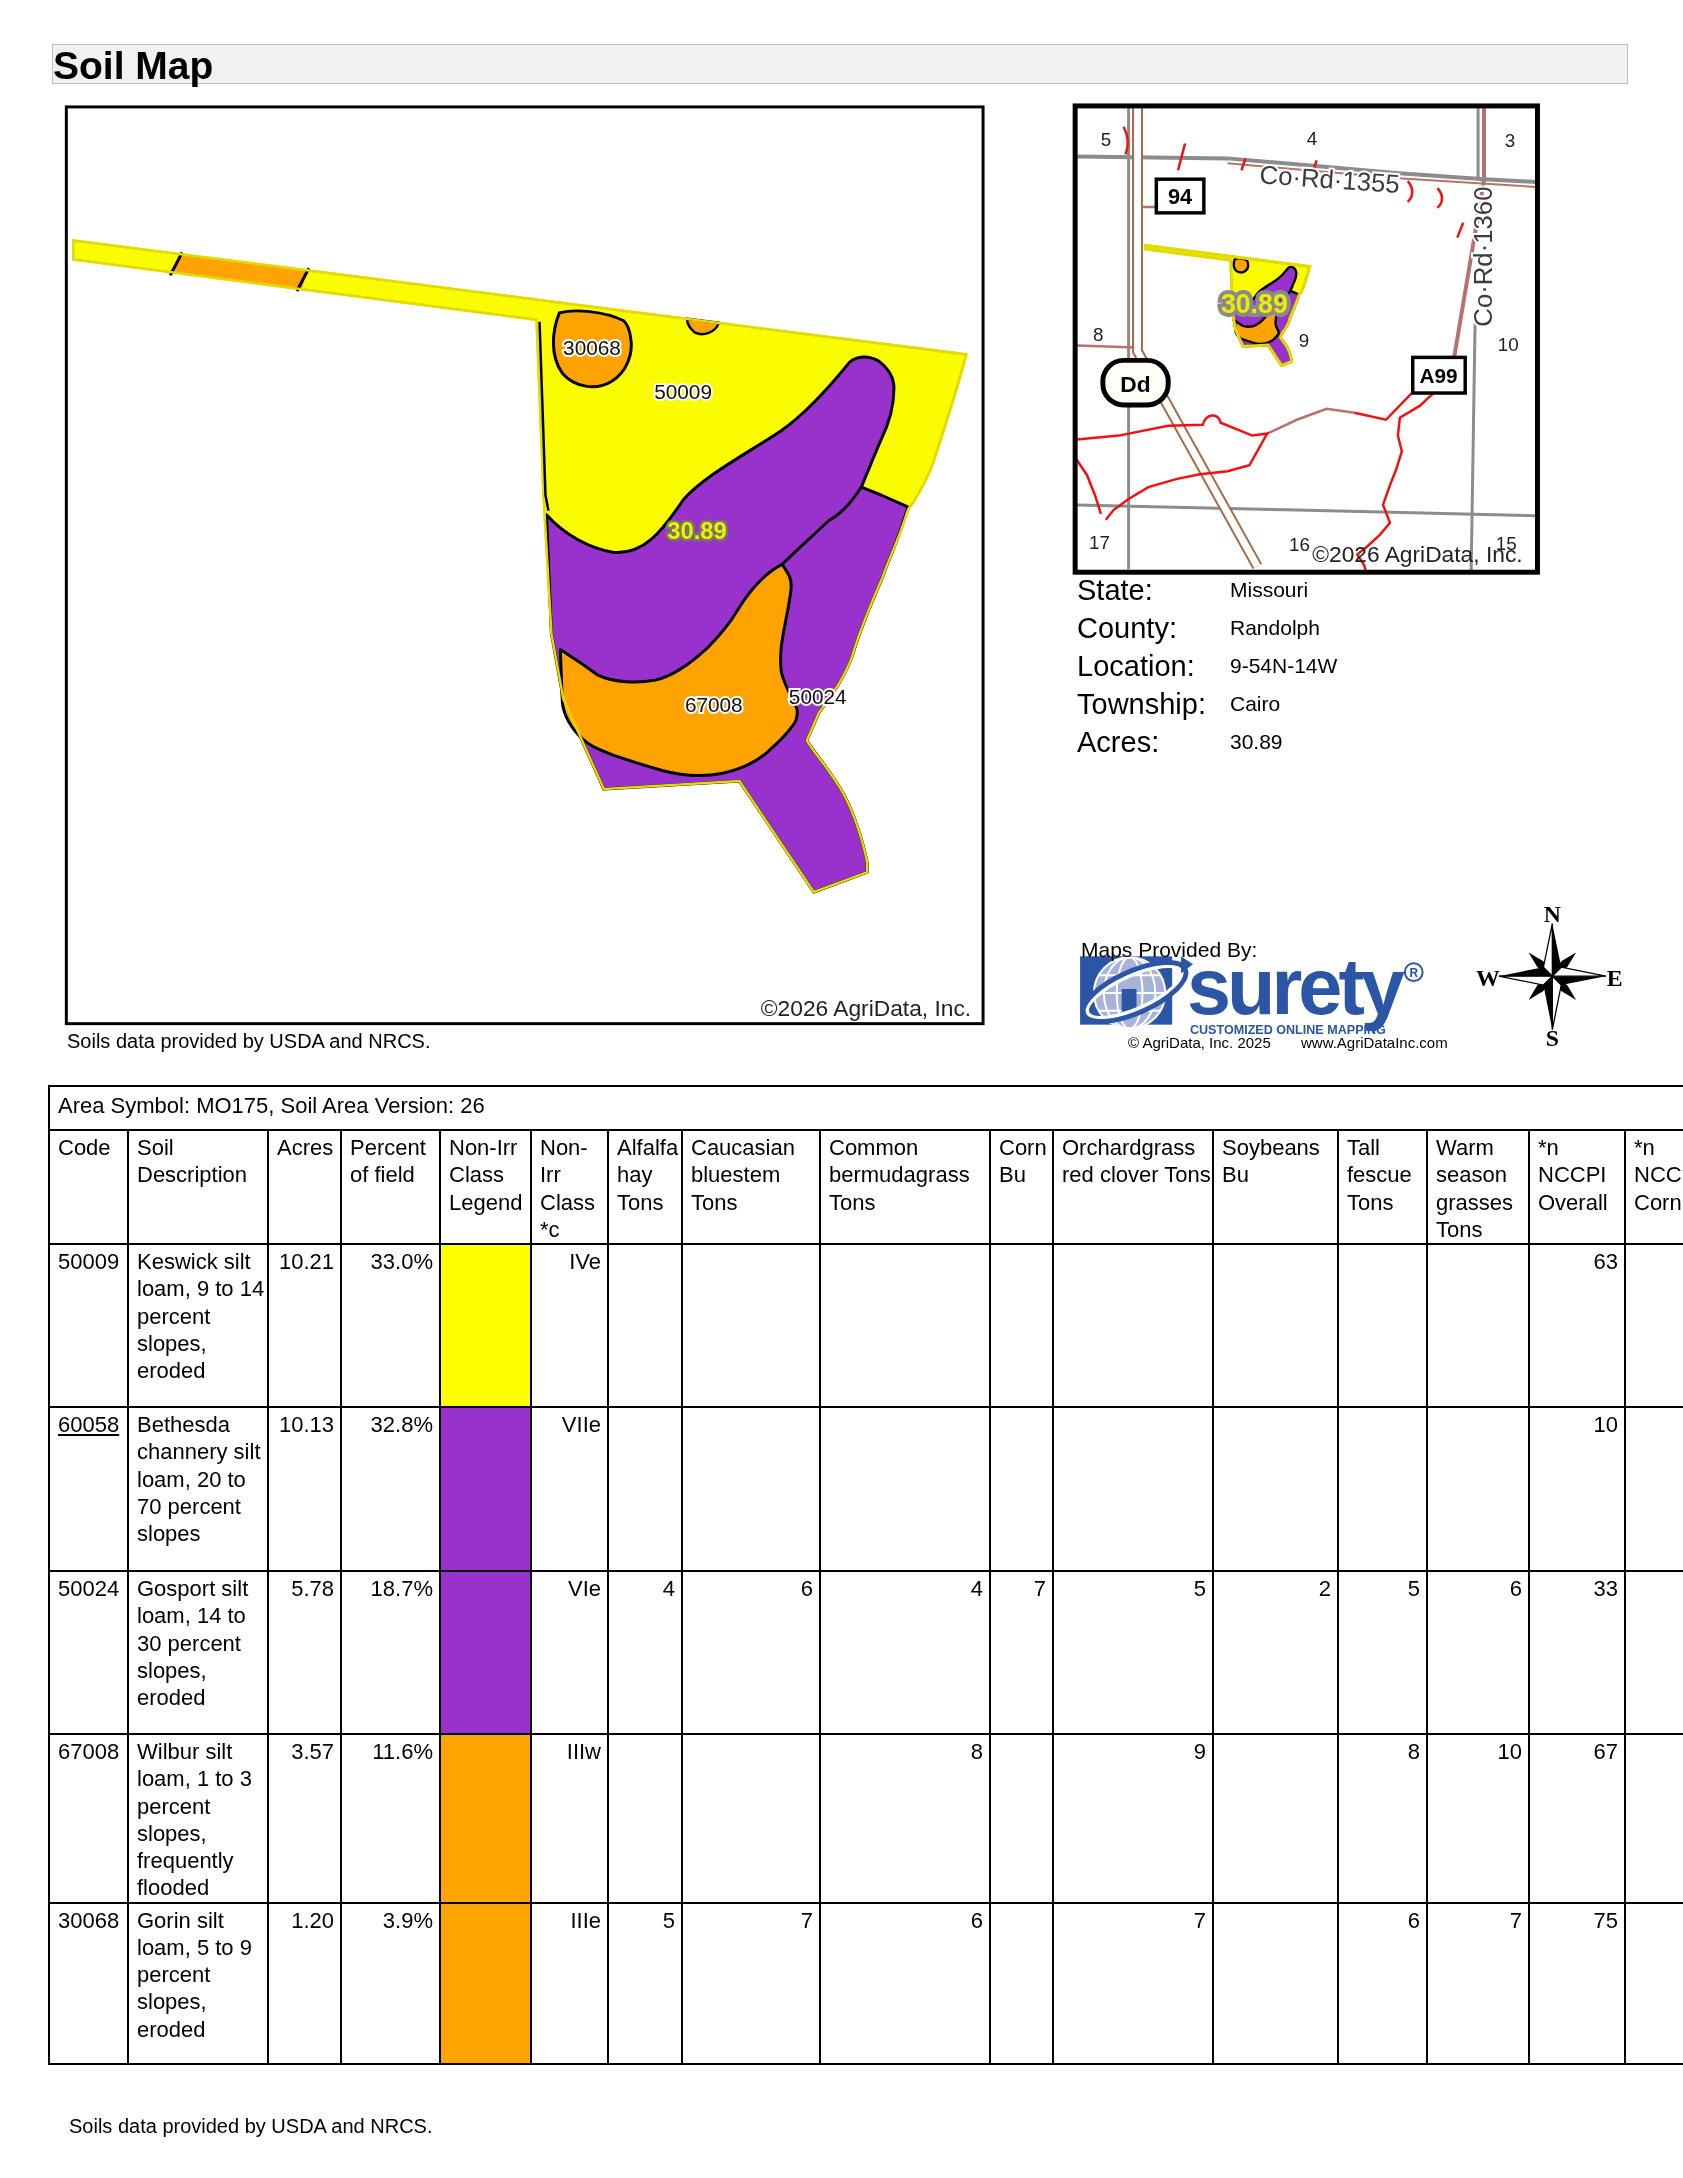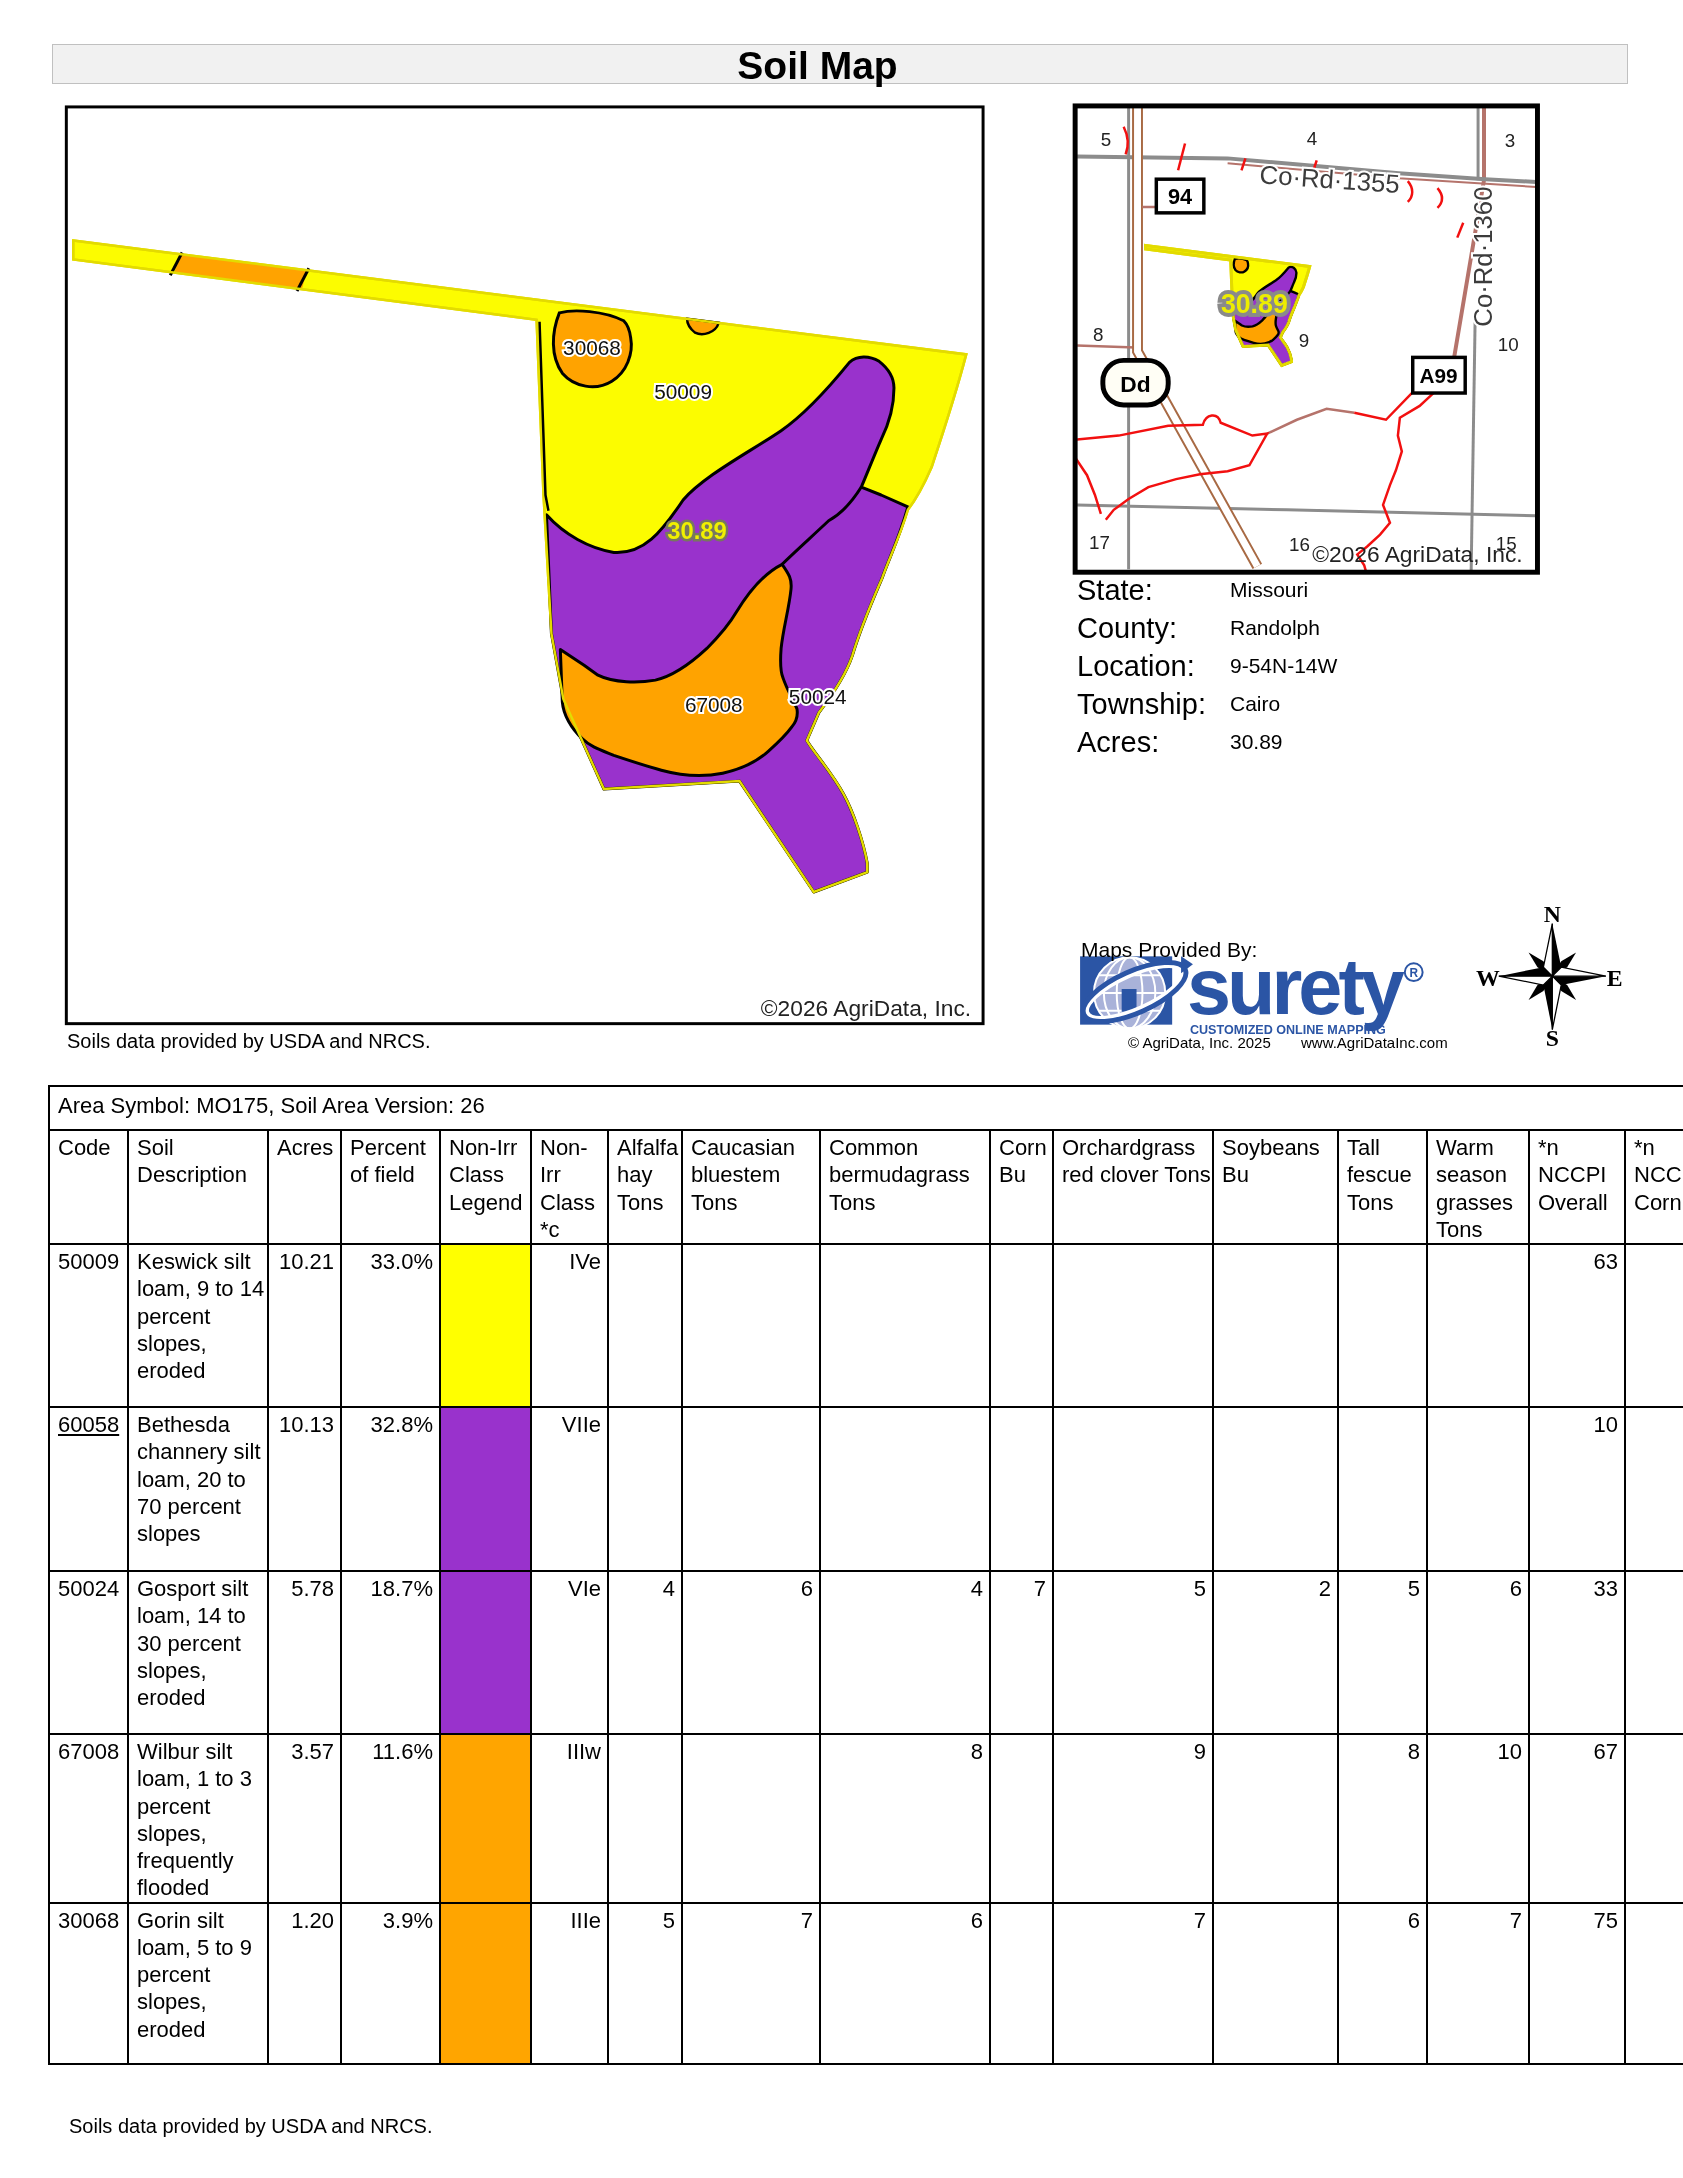--- a/index.html
+++ b/index.html
@@ -5,21 +5,21 @@
 html,body{margin:0;padding:0;}
 body{width:1683px;height:2178px;overflow:hidden;background:#fff;font-family:"Liberation Sans",sans-serif;position:relative;}
 .abs{position:absolute;}
 table{border-collapse:collapse;table-layout:fixed;}
 td{border:2px solid #000;vertical-align:top;font-size:22px;line-height:1.24;padding:3px 6px 0 8px;overflow:hidden;white-space:nowrap;}
 td.num{text-align:right;}
 </style>
 </head>
 <body>
 
-<div class="abs" style="left:52px;top:44px;width:1576px;height:40px;background:#f1f1f1;border:1px solid #c0c0c0;text-align:center;font-size:39px;font-weight:bold;line-height:42px;padding-right:45px;box-sizing:border-box;">Soil Map</div>
+<div class="abs" style="left:52px;top:44px;width:1576px;height:40px;background:#f1f1f1;border:1px solid #c0c0c0;font-size:39px;font-weight:bold;line-height:42px;padding-right:45px;box-sizing:border-box;">Soil Map</div>
 
 <svg class="abs" style="left:0;top:0;" width="1683" height="2178" viewBox="0 0 1700 2200">
 <defs>
 <clipPath id="insetclip">
         <rect x="1088" y="109" width="463" height="467"></rect>
       </clipPath>
 <clipPath id="globeclip">
         <circle cx="1141" cy="1003" r="36"></circle>
       </clipPath>
 <clipPath id="swooshclip">

